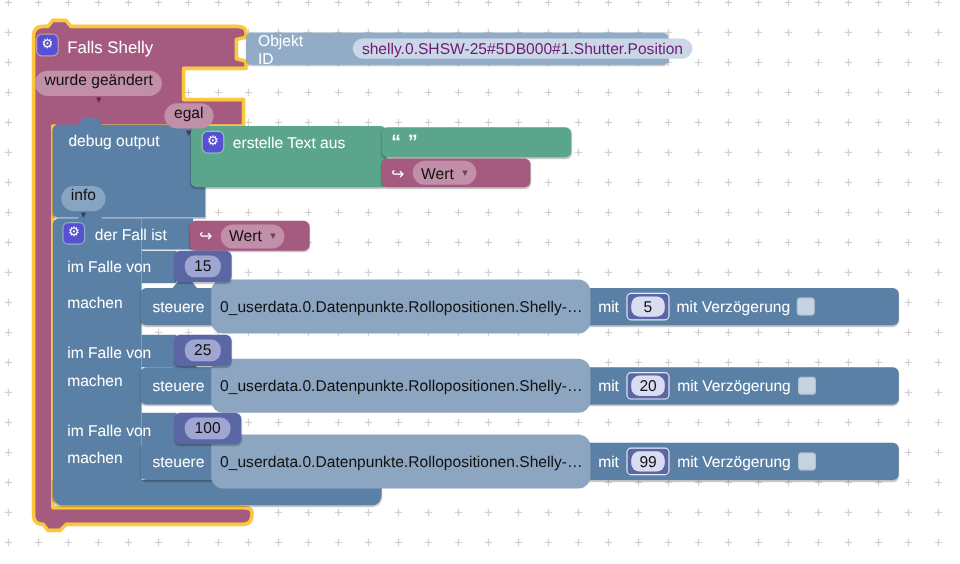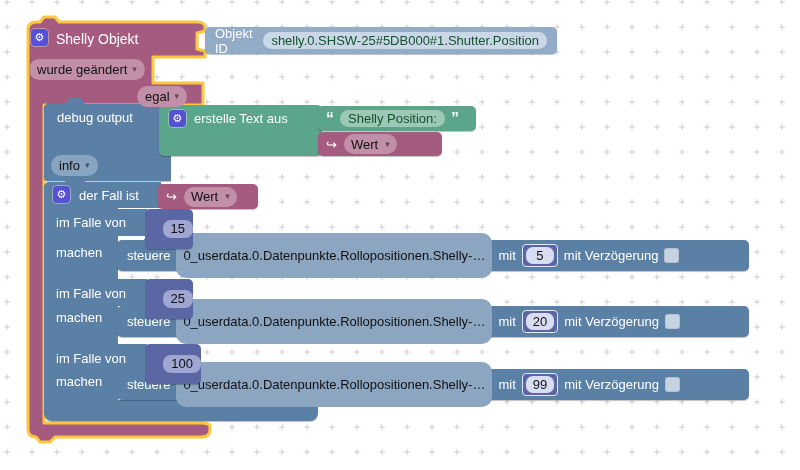--- a/index.html
+++ b/index.html
@@ -10,35 +10,35 @@
   #ws svg.canvas{position:absolute;left:0;top:0;z-index:0;}
   .blk{position:absolute;box-sizing:border-box;border-radius:5px;z-index:2;
        box-shadow:0 1px 1px rgba(0,0,0,.25);}
   .flat{box-shadow:none;}
   .row-flex{display:flex;align-items:center;}
   .wtext{position:absolute;color:#fff;white-space:nowrap;line-height:16px;z-index:3;}
   .gear{position:absolute;width:17px;height:17px;border-radius:4px;background:#5651D2;
         color:#fff;display:flex;align-items:center;justify-content:center;
         font-size:11px;line-height:1;z-index:4;box-shadow:0 0 0 1px rgba(255,255,255,.35);}
   .pill{position:absolute;display:flex;align-items:center;gap:5px;background:var(--pc,#ccc);
-        color:#111;border-radius:11px;padding:0 8px;height:21px;white-space:nowrap;z-index:4;}
+        color:#111;border-radius:11px;padding:0 8px;height:21px;white-space:nowrap;z-index:4;flex-direction:column;}
   .pill-in{position:static;height:20px;border-radius:10px;display:flex;align-items:center;
         gap:7px;background:var(--pc,#ccc);color:#111;padding:0 7px;white-space:nowrap;}
   .dd{font-size:9px;color:rgba(40,0,20,.55);line-height:1;}
-  .fld{background:#C9D7E6;color:#14532d;border-radius:10px;padding:1px 8px;white-space:nowrap;}
+  .fld{background:#C9D7E6;color:#701a75;border-radius:10px;padding:1px 8px;white-space:nowrap;margin-left:32px;}
   .notch{position:absolute;background:#5B80A5;z-index:2;
          clip-path:polygon(0 100%,25% 0,75% 0,100% 100%);width:22px;height:7px;}
   .quote{color:#fff;font-size:16px;font-weight:bold;line-height:1;}
   .varrow{color:#fff;font-size:13px;line-height:1;}
   .numshadow{display:flex;align-items:center;justify-content:center;background:#5B67A5;
          border:1px solid #E4E7F6;border-radius:4px;padding:2px 3px;}
   .numfld{background:#D9DDF2;color:#111;border-radius:7px;padding:0 7px;min-width:14px;
          text-align:center;line-height:17px;}
-  .numblk{position:absolute;display:flex;align-items:center;justify-content:flex-end;
-         background:#5B67A5;border-radius:5px;height:40px;z-index:3;
+  .numblk{position:absolute;display:flex;align-items:center;justify-content:center;
+         background:#5B67A5;border-radius:5px;height:26px;z-index:3;
          box-shadow:0 1px 1px rgba(0,0,0,.25);}
   .numblk .npill{background:#9FA6D2;color:#111;border-radius:8px;padding:0 8px;line-height:18px;}
   .chk{width:15px;height:15px;border-radius:3px;background:#C6D3E1;
        box-shadow:inset 0 0 0 1px rgba(0,0,0,.08);flex:0 0 auto;}
   .stblock{position:absolute;display:flex;align-items:center;gap:6px;background:#5B80A5;
        border-radius:5px;height:31px;width:632px;left:117px;padding:0 10px;color:#fff;
        box-sizing:border-box;z-index:2;box-shadow:0 1px 1px rgba(0,0,0,.25);white-space:nowrap;}
   .stblock .oidfld{background:#8CA6C2;color:#111;border-radius:10px;padding:15px 7px;}
 </style>
 </head>
@@ -57,21 +57,21 @@
     <path d="M 28,30 Q 28,22 36,22 L 40,22 L 44,17 L 55,17 L 59,22
          L 197,22 Q 205,22 205,27 L 205,31 L 197,33 L 197,49 L 205,51 L 205,57
          L 153,57 L 153,83 L 203,83 L 203,105
          L 70,105 L 66,105 L 61,111 L 50,111 L 46,105 L 44,105
          L 44,423 L 202,423 Q 210,423 210,427 L 210,429 Q 210,437 202,437
          L 59,437 L 55,437 L 50,442 L 40,442 L 36,437
          Q 28,437 28,429 Z" fill="#A55B80" stroke="#FDC73D" stroke-width="3" stroke-linejoin="round"></path>
   </svg>
 
   <div class="gear" style="left:31px;top:29px">⚙</div>
-  <span class="wtext" style="left:56px;top:31px;font-size:14px">Shelly Objekt</span>
+  <span class="wtext" style="left:56px;top:31px;font-size:14px">Falls Shelly</span>
 
   <div class="pill" style="left:29px;top:59px;--pc:#C18FA7">
     <span>wurde geändert</span>
     <span class="dd">▾</span>
   </div>
 
   <div class="pill" style="left:137px;top:86px;--pc:#C18FA7">
     <span>egal</span>
     <span class="dd">▾</span>
   </div>
@@ -89,21 +89,20 @@
     <span class="dd" style="color:rgba(0,20,40,.55)">▾</span>
   </div>
 
   <div class="blk" style="left:159px;top:105px;width:163px;height:51px;background:#5BA58C">
     <div class="gear" style="left:10px;top:5px">⚙</div>
     <span class="wtext" style="left:35px;top:6px">erstelle Text aus</span>
   </div>
 
   <div class="blk row-flex" style="left:318px;top:106px;width:158px;height:25px;background:#5BA58C;gap:6px;padding:0 8px">
     <span class="quote">“</span>
-    <span class="fld" style="background:#9CC8B6">Shelly Position:</span>
     <span class="quote">”</span>
   </div>
 
   <div class="blk row-flex" style="left:318px;top:132px;width:124px;height:24px;background:#A55B80;gap:7px;padding:0 8px">
     <span class="varrow">↪</span>
     <div class="pill-in" style="--pc:#C18FA7">
       <span>Wert</span>
       <span class="dd">▾</span>
     </div>
   </div>

